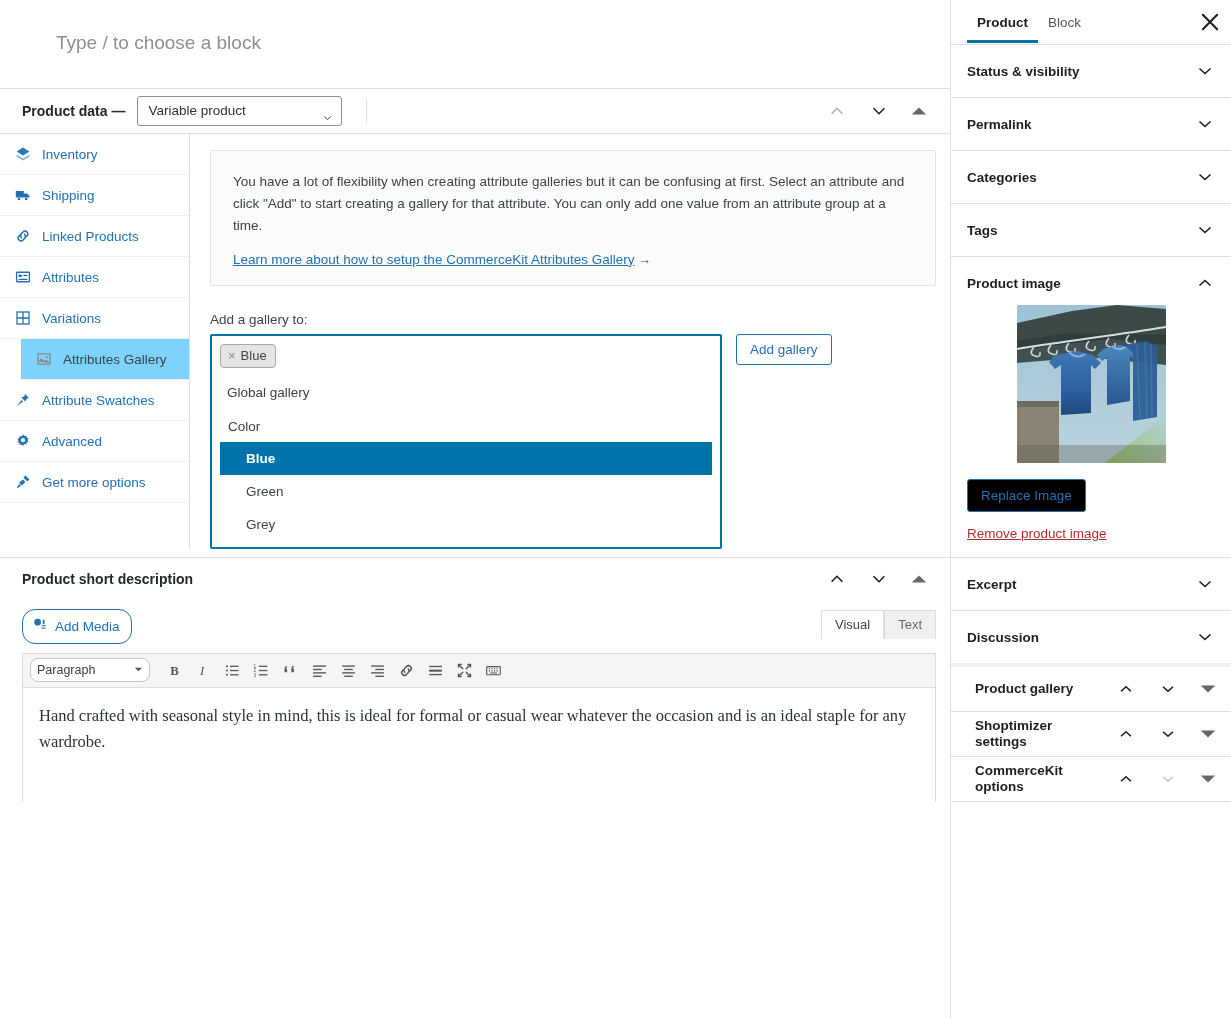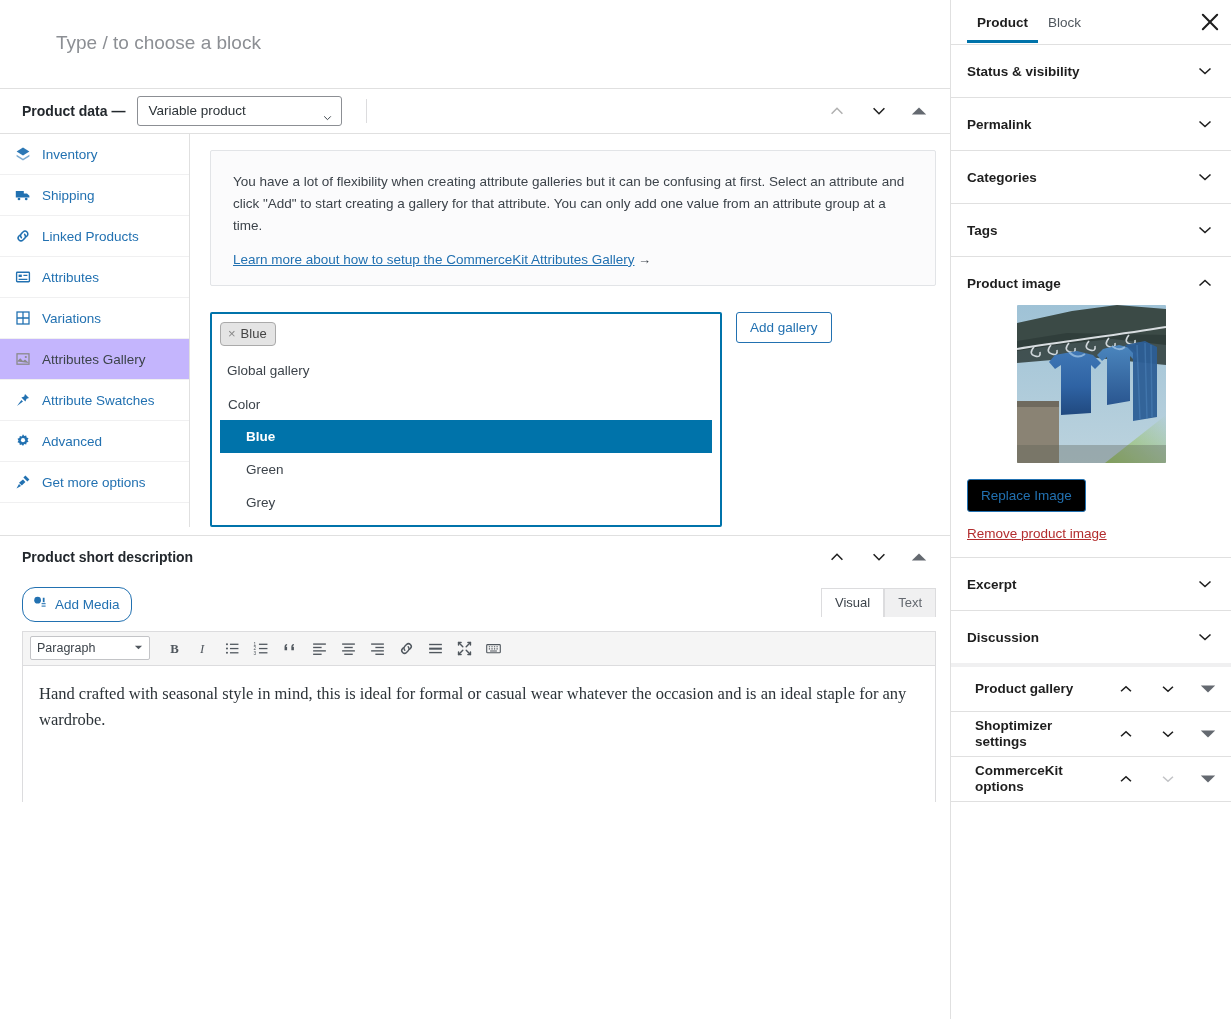--- a/index.html
+++ b/index.html
@@ -53,21 +53,21 @@
   .pd-body { display:flex; min-height:370px; position:relative; }
   .pd-tabs {
     width:190px; border-right:1px solid #e0e0e0; background:#fff;
     flex:0 0 190px;
   }
   .pd-tab {
     height:41px; display:flex; align-items:center; gap:10px;
     padding-left:14px; border-bottom:1px solid #f0f0f1;
     font-size:13.5px; color:#2271b1; cursor:pointer;
   }
-  .pd-tab.active { background:#c4b5fd; color:#3c434a; }
+  .pd-tab.active { background:#7dd3fc; color:#3c434a;margin-left:21px; }
   .pd-tab .ticon { width:18px; height:18px; display:inline-flex; align-items:center; justify-content:center; flex:0 0 18px; }
   .pd-tab .ticon svg { width:16px; height:16px; }
 
   .pd-content { flex:1; padding:16px 14px 0 16px; position:relative; }
 
   .notice {
     border:1px solid #e2e4e7; background:#fbfbfc; border-radius:2px;
     padding:20px 22px 18px 22px; margin:0 0 26px 4px;
     max-width:728px;
   }
@@ -134,21 +134,21 @@
   }
   .etab.active { background:#fff; color:#3c434a; border-color:#dcdcde; z-index:2; }
 
   .mce-toolbar {
     border:1px solid #dcdcde; background:#f5f5f5;
     height:35px; display:flex; align-items:center; gap:3px;
     padding:0 7px; margin-top:9px;
   }
   .para-select {
     width:120px; height:24px; border:1px solid #c3c4c7; background:#fff;
-    border-radius:2px; font-size:12.5px; color:#3c434a;
+    border-radius:8px; font-size:12.5px; color:#3c434a;
     display:flex; align-items:center; padding:0 6px; position:relative; margin-right:8px;
   }
   .para-select .dtri { position:absolute; right:6px; }
   .tb-btn {
     width:26px; height:26px; display:inline-flex; align-items:center; justify-content:center;
     cursor:pointer; color:#50575e;
   }
   .tb-btn svg { width:17px; height:17px; }
 
   .mce-body {
@@ -359,20 +359,21 @@
       </div>
 
       <div class="pd-content">
 
         <div class="notice">
           <p>You have a lot of flexibility when creating attribute galleries but it can be confusing at first. Select an attribute and click "Add" to start creating a gallery for that attribute. You can only add one value from an attribute group at a time.</p>
           <a class="learn">Learn more about how to setup the CommerceKit Attributes Gallery</a>
           <span class="arrow">→</span>
         </div>
 
+        <div class="field-label">Add a gallery to:</div>
 
         <div class="gallery-row">
 
           <div class="select2">
             <span class="token">
               <span class="x">×</span>
               <span>Blue</span>
             </span>
             <div class="s2-results">
               <div class="s2-opt">Global gallery</div>

